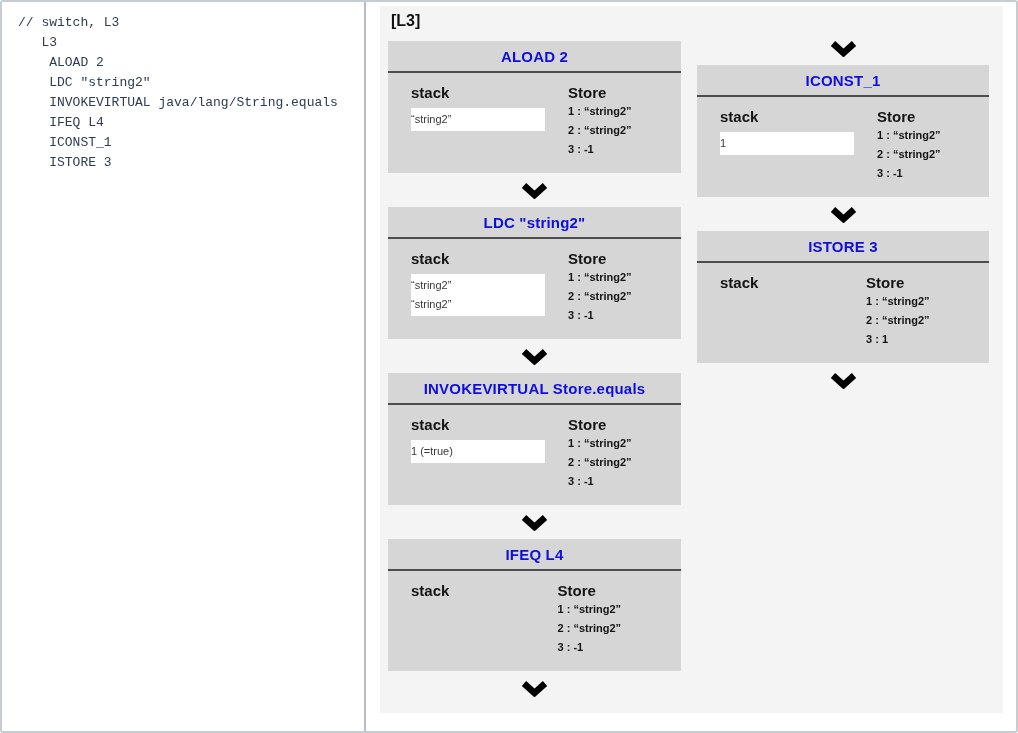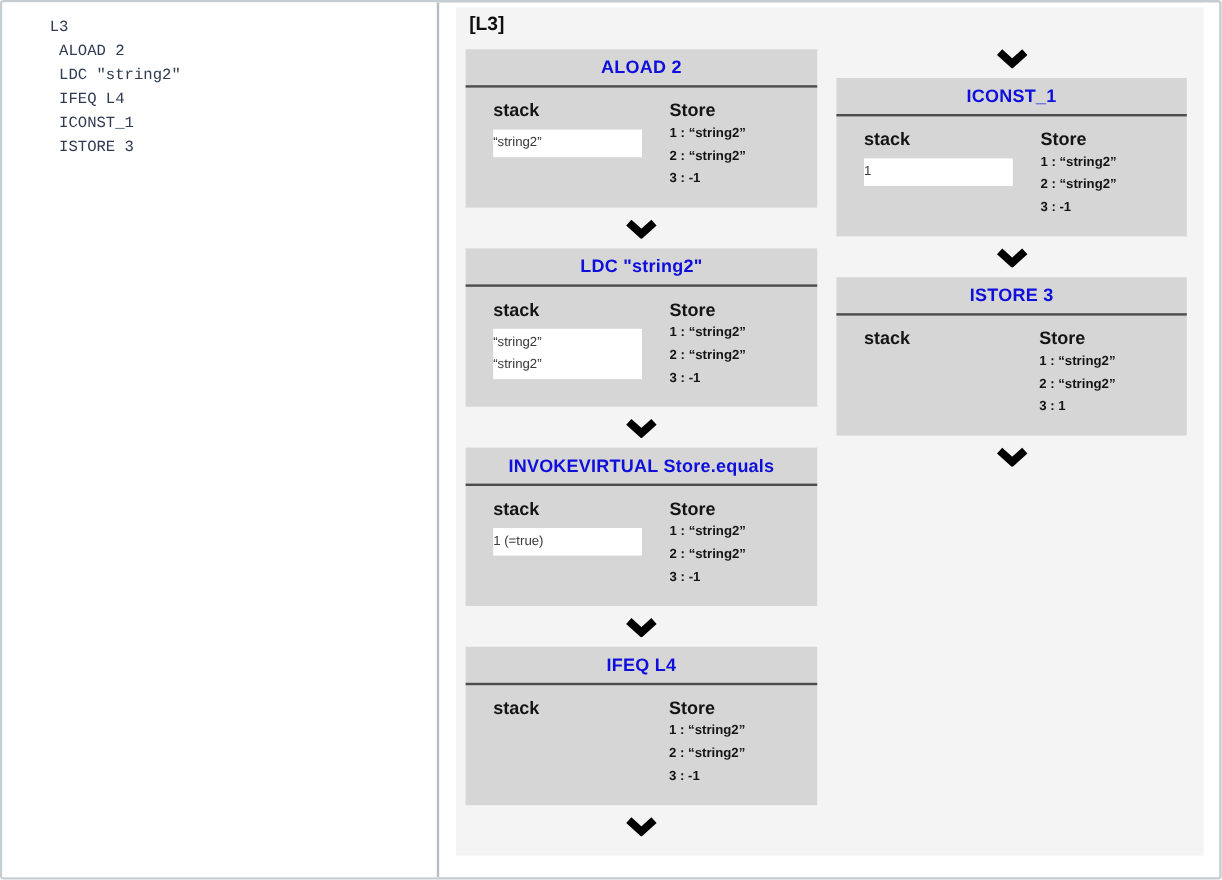--- a/index.html
+++ b/index.html
@@ -19,36 +19,38 @@
   .flow-col{position:absolute;display:flex;flex-direction:column;}
   .col-a{left:8px;top:35px;width:293px;}
   .col-b{left:317px;top:25px;width:292px;}
 
   .ibox{background:#d6d6d6;width:100%;}
   .ibox-title{height:30px;line-height:31px;text-align:center;font-weight:bold;font-size:15px;
     color:#0f0fdc;border-bottom:2px solid #4d4d4d;letter-spacing:0.2px;}
   .ibox-body{display:flex;height:90px;padding-top:10px;}
   .bcol{flex:1;text-align:left;margin-left:23px;}
   .col-label{font-size:15px;font-weight:bold;color:#141414;line-height:19px;}
-  .stack-box{width:124px;margin:6px auto 0;background:#ffffff;padding:2px 0;}
+  .stack-box{width:134px;margin:6px auto 0;background:#ffffff;padding:2px 0;}
   .stack-item{font-size:11px;line-height:19px;color:#3a3a3a;}
   .store-entry{font-size:11px;font-weight:bold;line-height:19px;color:#141414;}
 
   .flow-arrow{height:34px;display:flex;align-items:center;justify-content:center;}
   .flow-arrow svg{display:block;}
 </style>
 </head>
 <body>
 
 <div class="page">
 
   <div class="code-panel">
+    <div class="code-line">// switch, L3</div>
     <div class="code-line">   L3</div>
     <div class="code-line">    ALOAD 2</div>
     <div class="code-line">    LDC "string2"</div>
+    <div class="code-line">    INVOKEVIRTUAL java/lang/String.equals</div>
     <div class="code-line">    IFEQ L4</div>
     <div class="code-line">    ICONST_1</div>
     <div class="code-line">    ISTORE 3</div>
   </div>
 
   <div class="diagram-panel">
     <div class="block-label">[L3]</div>
 
     <div class="flow-col col-a">
 

